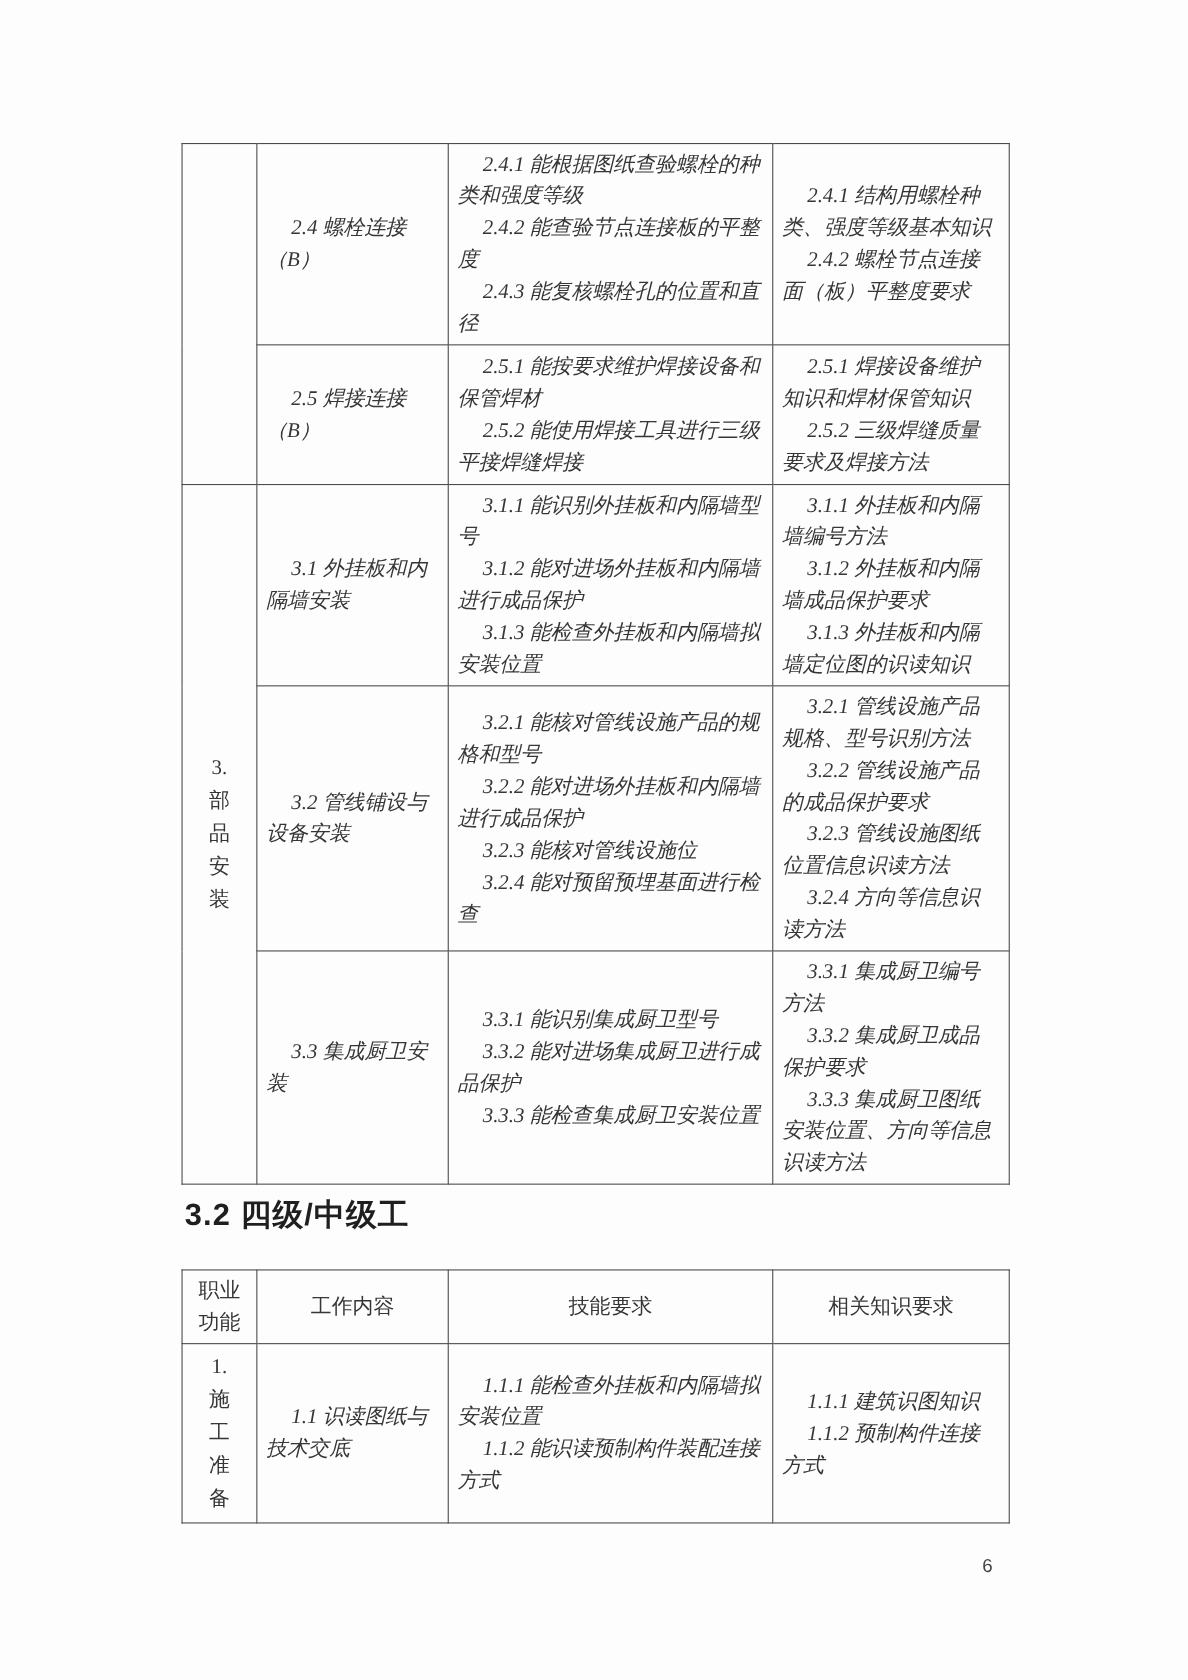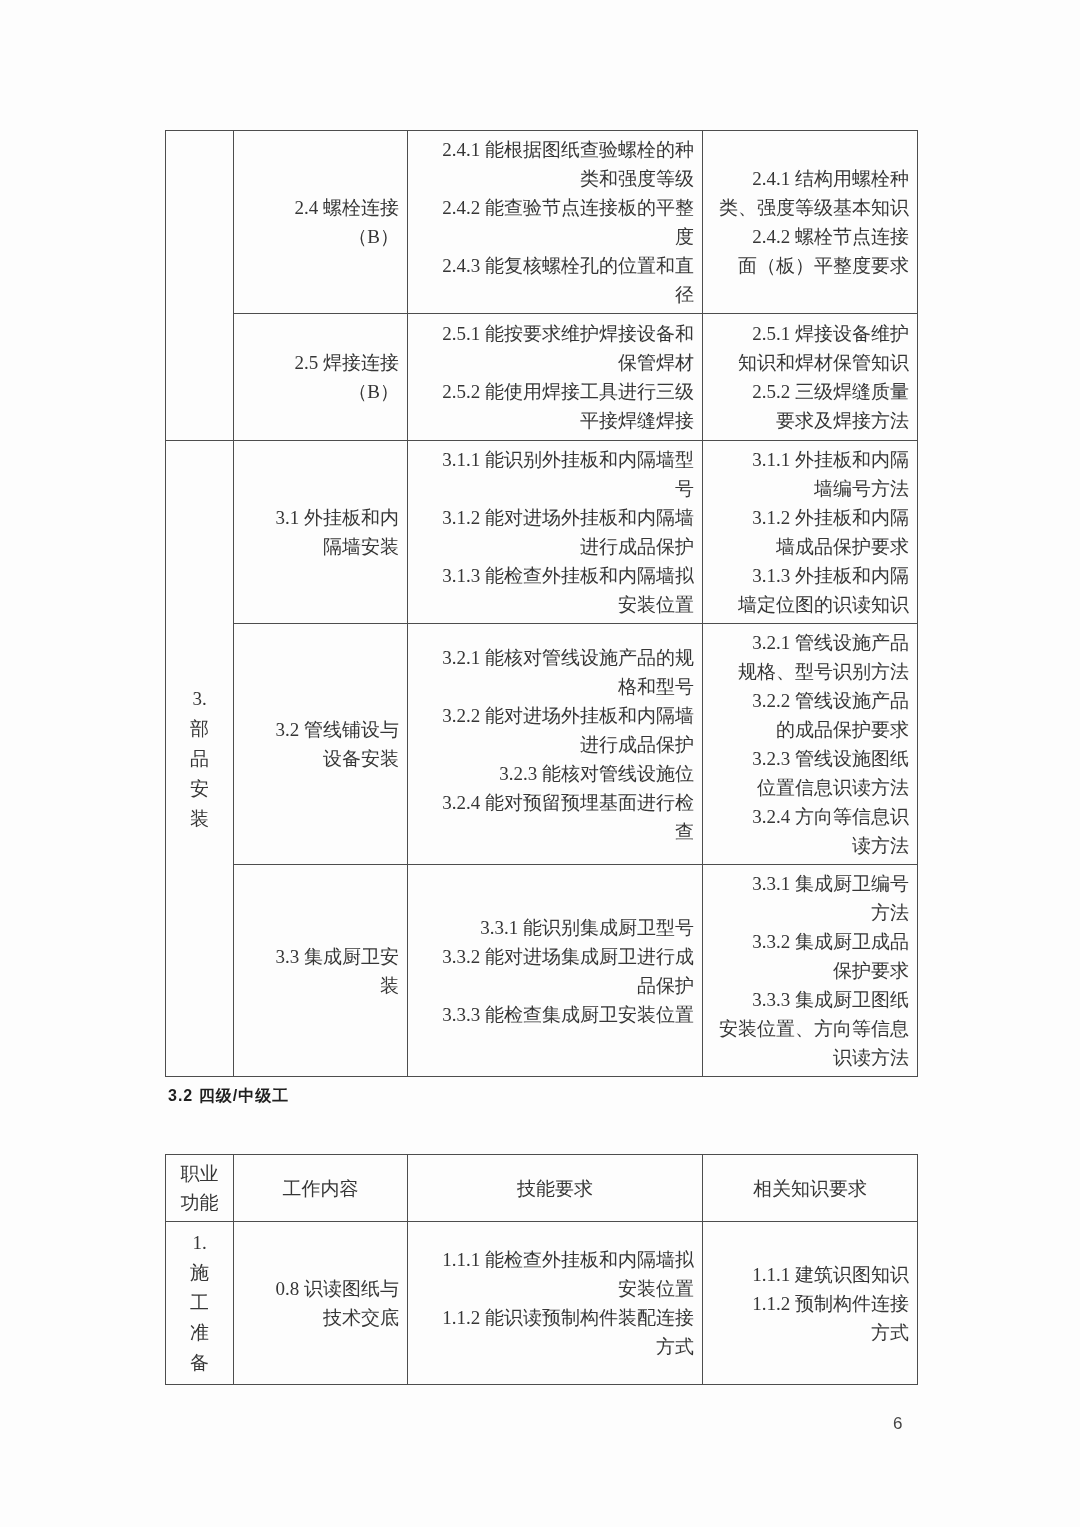--- a/index.html
+++ b/index.html
@@ -29,25 +29,25 @@
   #t1 tr:nth-child(1){height:177px;}
   #t1 tr:nth-child(2){height:127px;}
   #t1 tr:nth-child(3){height:178px;}
   #t1 tr:nth-child(4){height:224px;}
   #t1 tr:nth-child(5){height:200px;}
   #t2 thead tr{height:57px;}
   #t2 tbody tr{height:163px;}
   th.hdr{text-align:center;padding:2px 4px;}
   td.func{text-align:center;padding:2px 2px;}
   td.func .vchar{display:block;line-height:30px;text-align:center;}
-  p.para{margin:0;text-indent:1.2em;text-align:right;}
+  p.para{margin:0;text-indent:1.2em;text-align:left;font-style:italic;}
   .section-heading{
     position:absolute;left:168px;top:1086px;
     font-family:"Liberation Sans","DejaVu Sans",sans-serif;
-    font-weight:bold;font-size:16px;color:#1f1f1f;letter-spacing:1px;
+    font-weight:bold;font-size:28px;color:#1f1f1f;letter-spacing:1px;
   }
   .page-number{
     position:absolute;left:893px;top:1414px;
     font-family:"Liberation Sans","DejaVu Sans",sans-serif;
     font-size:17px;color:#444;
   }
 </style>
 </head>
 <body>
 
@@ -166,21 +166,21 @@
     <tbody>
         <tr>
           <td class="func">
             <span class="vchar">1.</span>
             <span class="vchar">施</span>
             <span class="vchar">工</span>
             <span class="vchar">准</span>
             <span class="vchar">备</span>
           </td>
           <td>
-            <p class="para">0.8 识读图纸与技术交底</p>
+            <p class="para">1.1 识读图纸与技术交底</p>
           </td>
           <td>
             <p class="para">1.1.1 能检查外挂板和内隔墙拟安装位置</p>
             <p class="para">1.1.2 能识读预制构件装配连接方式</p>
           </td>
           <td>
             <p class="para">1.1.1 建筑识图知识</p>
             <p class="para">1.1.2 预制构件连接方式</p>
           </td>
         </tr>

